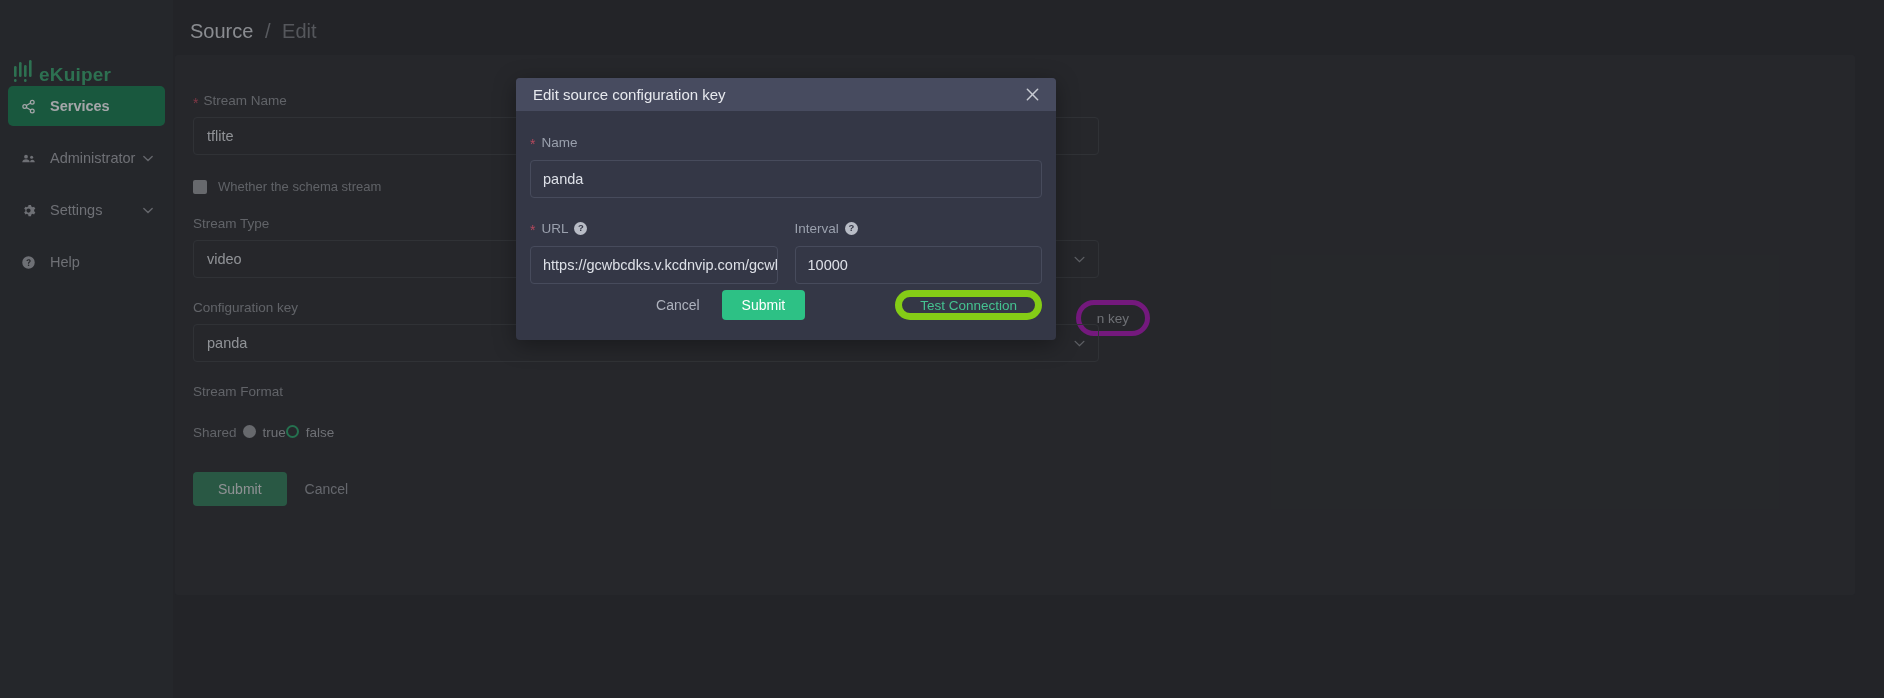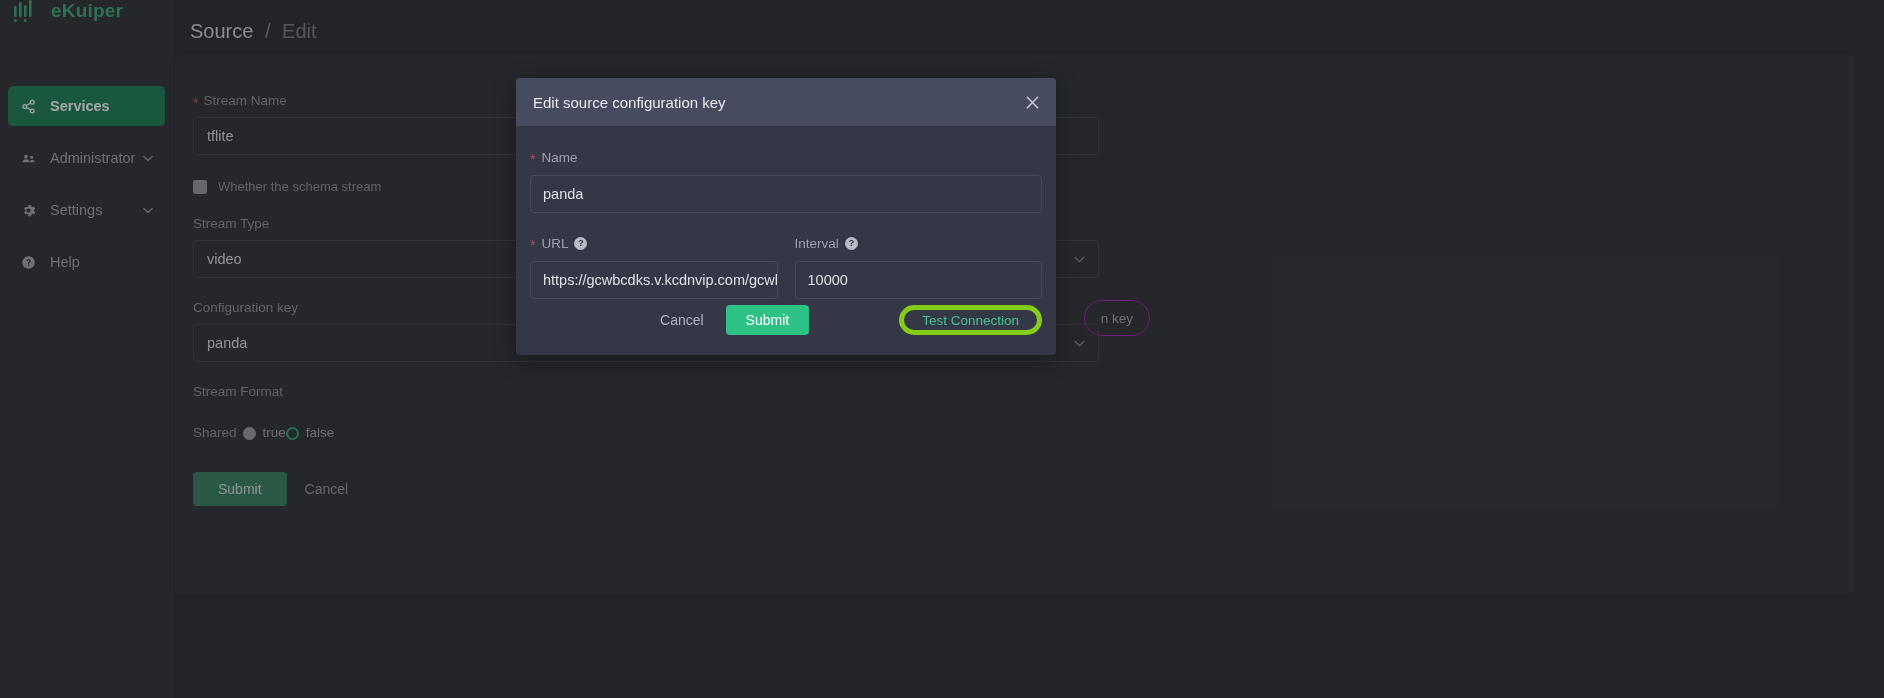--- a/index.html
+++ b/index.html
@@ -14,23 +14,22 @@
   
   .sidebar {
     width: 173px; height: 698px;
     background: #2f3136;
     flex: 0 0 173px;
     padding-top: 0;
     position: relative;
     z-index: 2;
   }
   .brand {
-    display: flex; align-items: flex-start;
+    display: flex; align-items: flex-end;
     height: 86px; padding-left: 13px;
-    gap: 12px;
   }
   .brand-logo { display: block; }
   .brand-name {
     color: #3a9e6e; font-size: 19px; font-weight: bold;
     letter-spacing: .2px;
   }
   .nav-item {
     display: flex; align-items: center;
     height: 40px; margin: 0 8px 0 8px;
     padding-left: 12px; border-radius: 5px;
@@ -84,28 +83,28 @@
   .check-row { display: flex; align-items: center; gap: 11px; margin: 24px 0 22px 0; }
   .checkbox {
     width: 14px; height: 14px; border-radius: 2px;
     background: #8f9297;
   }
   .check-label { font-size: 13px; color: #84878d; }
   .cfg-row { position: relative; }
   .ghost-btn {
     position: absolute; right: -63px; top: 0;
     height: 36px; padding: 0 16px;
-    border: 1px solid #a21caf; border-radius: 18px;
+    border: 5px solid #a21caf; border-radius: 18px;
     color: #9a9da3; font-size: 13.5px;
     display: flex; align-items: center;
     background: #303236;
   }
   .radio-row { display: flex; align-items: center; margin: 26px 0 0 0; }
   .radio-row .lbl { font-size: 13.5px; color: #86898f; margin-right: 6px; }
-  .radio { display: flex; align-items: flex-end; gap: 7px; font-size: 13.5px; color: #9a9da3; }
+  .radio { display: flex; align-items: flex-start; gap: 7px; font-size: 13.5px; color: #9a9da3; }
   .dot { width: 13px; height: 13px; border-radius: 50%; background: #8f9297; }
   .dot.sel { background: transparent; border: 2.5px solid #2e9e6b; }
   .btn-row { display: flex; align-items: center; gap: 18px; margin-top: 32px; }
   .btn-primary-dim {
     height: 34px; padding: 0 25px; border-radius: 4px;
     background: #35855f; color: #dfe3e6; font-size: 14px;
     display: flex; align-items: center; justify-content: center;
     opacity: .88;
   }
   .btn-text { color: #8d9097; font-size: 14px; }
@@ -120,21 +119,21 @@
   .modal {
     position: absolute;
     left: 516px; top: 78px;
     width: 540px;
     background: #343746;
     border-radius: 4px;
     z-index: 11;
     box-shadow: 0 5px 22px rgba(0,0,0,.35);
   }
   .modal-head {
-    height: 48px; background: #474b5f;
+    height: 33px; background: #474b5f;
     border-radius: 4px 4px 0 0;
     display: flex; align-items: center;
     padding: 0 16px 0 17px;
     position: relative;
   }
   .modal-title { color: #e7e9ee; font-size: 15px; }
   .modal-close {
     position: absolute; right: 14px; top: 50%;
     transform: translateY(-50%);
     width: 20px; height: 20px;
@@ -173,21 +172,21 @@
     padding: 6px 14px 20px 14px; gap: 14px;
   }
   .btn-cancel { color: #aeb2bd; font-size: 14px; padding: 0 8px; }
   .btn-submit {
     height: 30px; padding: 0 20px; border-radius: 4px;
     background: #2dc185; color: #ffffff; font-size: 14px;
     display: flex; align-items: center; justify-content: center;
   }
   .btn-test {
     height: 30px; padding: 0 18px; border-radius: 16px;
-    border: 5px solid #84cc16; color: #45c391; font-size: 13.5px;
+    border: 7px solid #84cc16; color: #45c391; font-size: 13.5px;
     display: flex; align-items: center; justify-content: center;
     margin-left: 76px;
   }
   .foot-left-spacer { flex: 1 1 auto; }
 </style>
 </head>
 <body>
 
 <div id="app">
 

